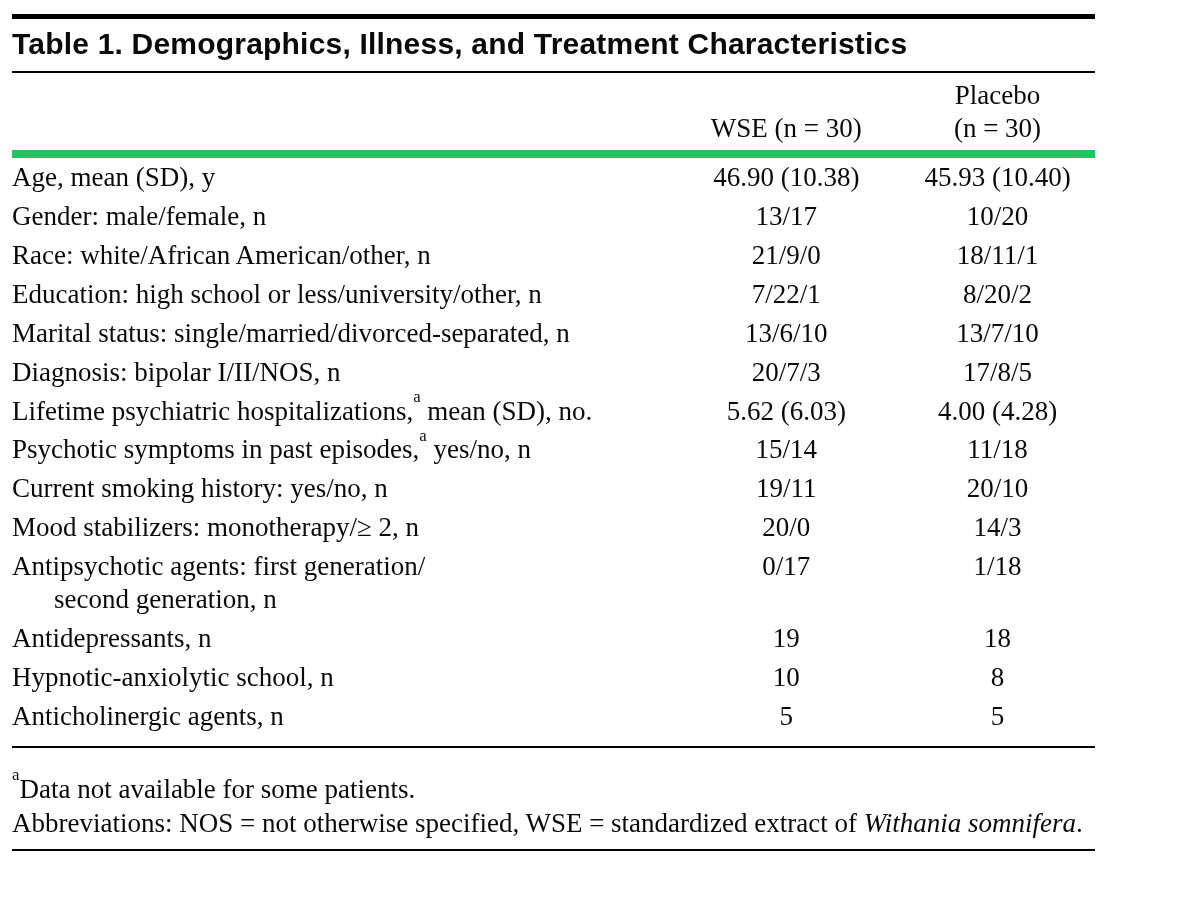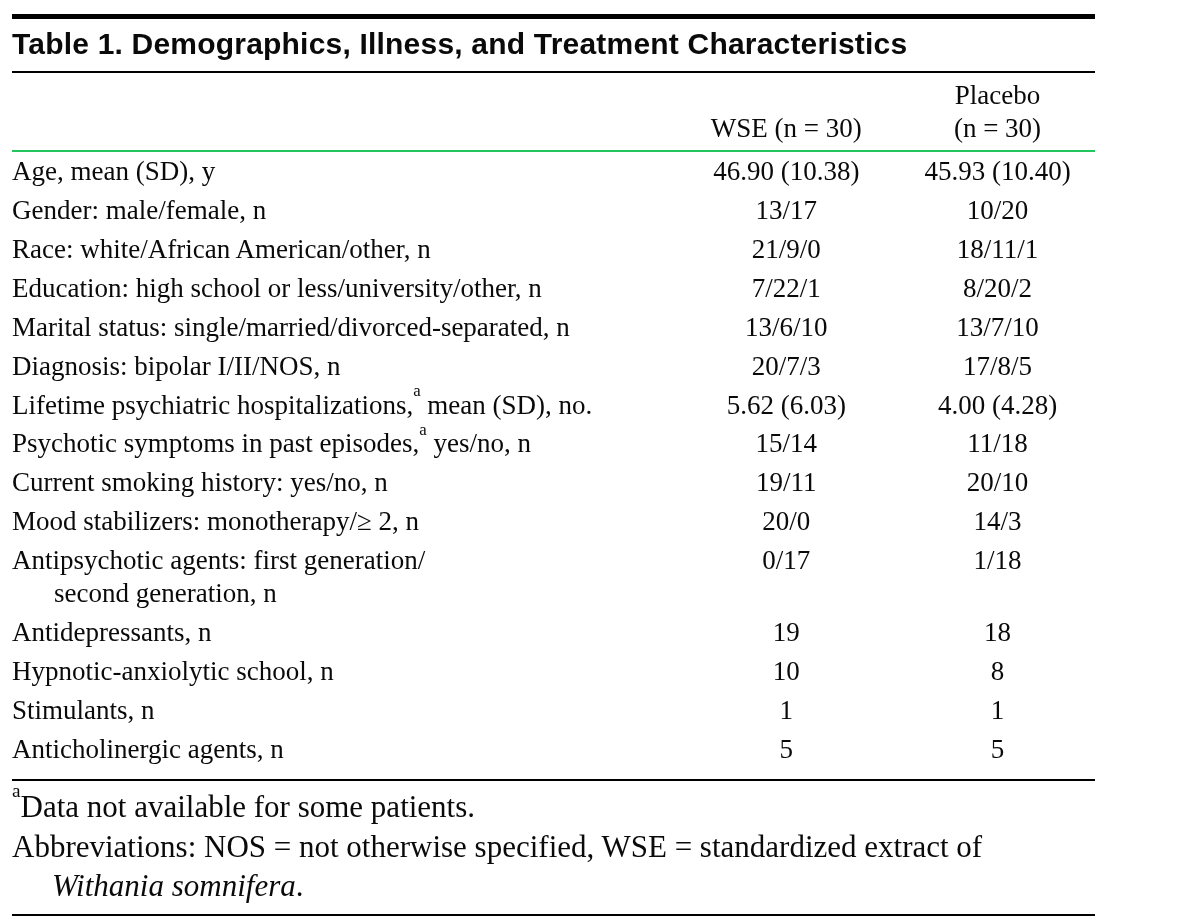--- a/index.html
+++ b/index.html
@@ -39,43 +39,43 @@
     font-size: 27px;
     line-height: 1.22;
   }
   col.c-label  { width: 61%; }
   col.c-wse    { width: 21%; }
   col.c-placebo{ width: 18%; }
   thead th {
     font-weight: normal;
     vertical-align: bottom;
     padding: 6px 0 5px 0;
-    border-bottom: 2px solid #22c55e;
+    border-bottom: 8px solid #22c55e;
   }
   .val { text-align: center; }
   tbody td {
     vertical-align: top;
     padding: 3px 0;
   }
   tbody td.label {
     text-align: left;
     padding-left: 42px;
     text-indent: -42px;
     white-space: pre-wrap;
   }
   sup {
     font-size: 62%;
     line-height: 0;
     position: relative;
     top: -0.45em;
   }
   .footnotes {
-    font-size: 31px;
+    font-size: 27px;
     line-height: 1.28;
-    padding: 6px 0 8px 0;
+    padding: 24px 0 8px 0;
   }
   .footnote {
     padding-left: 40px;
     text-indent: -40px;
   }
   .pre-foot-rule { margin-top: 10px; }
 </style>
 </head>
 <body>
 
@@ -166,25 +166,20 @@
           <td class="label">Antidepressants, n</td>
           <td class="val">19</td>
           <td class="val">18</td>
         </tr>
         <tr>
           <td class="label">Hypnotic-anxiolytic school, n</td>
           <td class="val">10</td>
           <td class="val">8</td>
         </tr>
         <tr>
-          <td class="label">Stimulants, n</td>
-          <td class="val">1</td>
-          <td class="val">1</td>
-        </tr>
-        <tr>
           <td class="label">Anticholinergic agents, n</td>
           <td class="val">5</td>
           <td class="val">5</td>
         </tr>
       </tbody>
   </table>
 
   <div class="rule pre-foot-rule"></div>
 
   <div class="footnotes">

